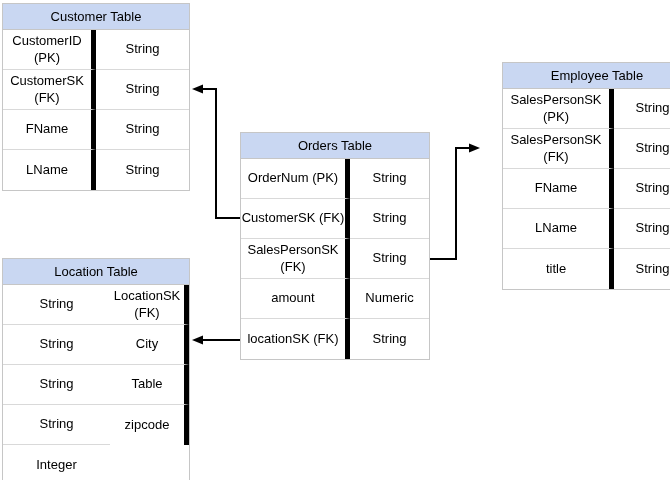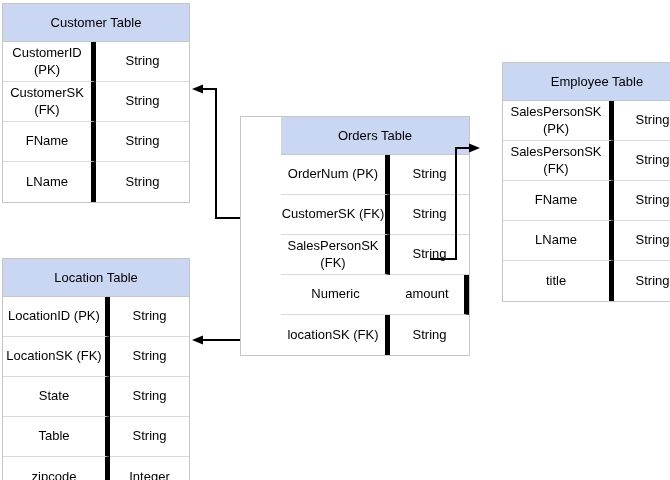--- a/index.html
+++ b/index.html
@@ -19,21 +19,21 @@
   }
   .tbl {
     position: absolute;
     display: grid;
     background: #ffffff;
     border: 1px solid #c6c6c6;
     box-sizing: content-box;
   }
   .tbl-header {
     grid-column: 1 / 3;
-    height: 38px;
+    height: 26px;
     background: #c9d7f2;
     border-bottom: 1px solid #c6c6c6;
     display: flex;
     align-items: center;
     justify-content: center;
     box-sizing: border-box;
     white-space: nowrap;
   }
   .cell {
     height: 40px;
@@ -44,21 +44,21 @@
     box-sizing: border-box;
     border-bottom: 1px solid #d9d9d9;
     white-space: pre-line;
     line-height: 1.3;
     overflow: hidden;
   }
   .cell.field { border-right: 5px solid #000000; }
   .tbl .last { border-bottom: none; }
   
   #tbl-customer { left: 2px;   top: 3px;   grid-template-columns: 93px 93px; }
-  #tbl-orders   { left: 240px; top: 116px; grid-template-columns: 109px 79px; padding-left: 40px; }
+  #tbl-orders   { left: 240px; top: 132px; grid-template-columns: 109px 79px; }
   #tbl-employee { left: 480px; top: 62px;  grid-template-columns: 111px 77px; margin-left: 22px; }
   #tbl-location { left: 2px;   top: 258px; grid-template-columns: 107px 79px; }
   #connector-layer {
     position: absolute;
     left: 0; top: 0;
     width: 670px;
     height: 480px;
     pointer-events: none;
   }
   #connector-layer polyline {
@@ -91,22 +91,22 @@
 
   <div class="tbl" id="tbl-orders">
     <div class="tbl-header">Orders Table</div>
     <div class="cell field">OrderNum (PK)</div>
     <div class="cell type">String</div>
     <div class="cell field">CustomerSK (FK)</div>
     <div class="cell type">String</div>
     <div class="cell field">SalesPersonSK
 (FK)</div>
     <div class="cell type">String</div>
+    <div class="cell field">amount</div>
     <div class="cell type">Numeric</div>
-    <div class="cell field">amount</div>
     <div class="cell field last">locationSK (FK)</div>
     <div class="cell type last">String</div>
   </div>
 
   <div class="tbl" id="tbl-employee">
     <div class="tbl-header">Employee Table</div>
     <div class="cell field">SalesPersonSK (PK)</div>
     <div class="cell type">String</div>
     <div class="cell field">SalesPersonSK
 (FK)</div>
@@ -114,25 +114,24 @@
     <div class="cell field">FName</div>
     <div class="cell type">String</div>
     <div class="cell field">LName</div>
     <div class="cell type">String</div>
     <div class="cell field last">title</div>
     <div class="cell type last">String</div>
   </div>
 
   <div class="tbl" id="tbl-location">
     <div class="tbl-header">Location Table</div>
-    <div class="cell field">LocationID (PK)</div>
     <div class="cell type">String</div>
     <div class="cell field">LocationSK (FK)</div>
     <div class="cell type">String</div>
-    <div class="cell field">State</div>
+    <div class="cell field">City</div>
     <div class="cell type">String</div>
     <div class="cell field">Table</div>
     <div class="cell type">String</div>
     <div class="cell field last">zipcode</div>
     <div class="cell type last">Integer</div>
   </div>
 
   <svg id="connector-layer" viewBox="0 0 670 480" xmlns="http://www.w3.org/2000/svg">
 
     <g>

